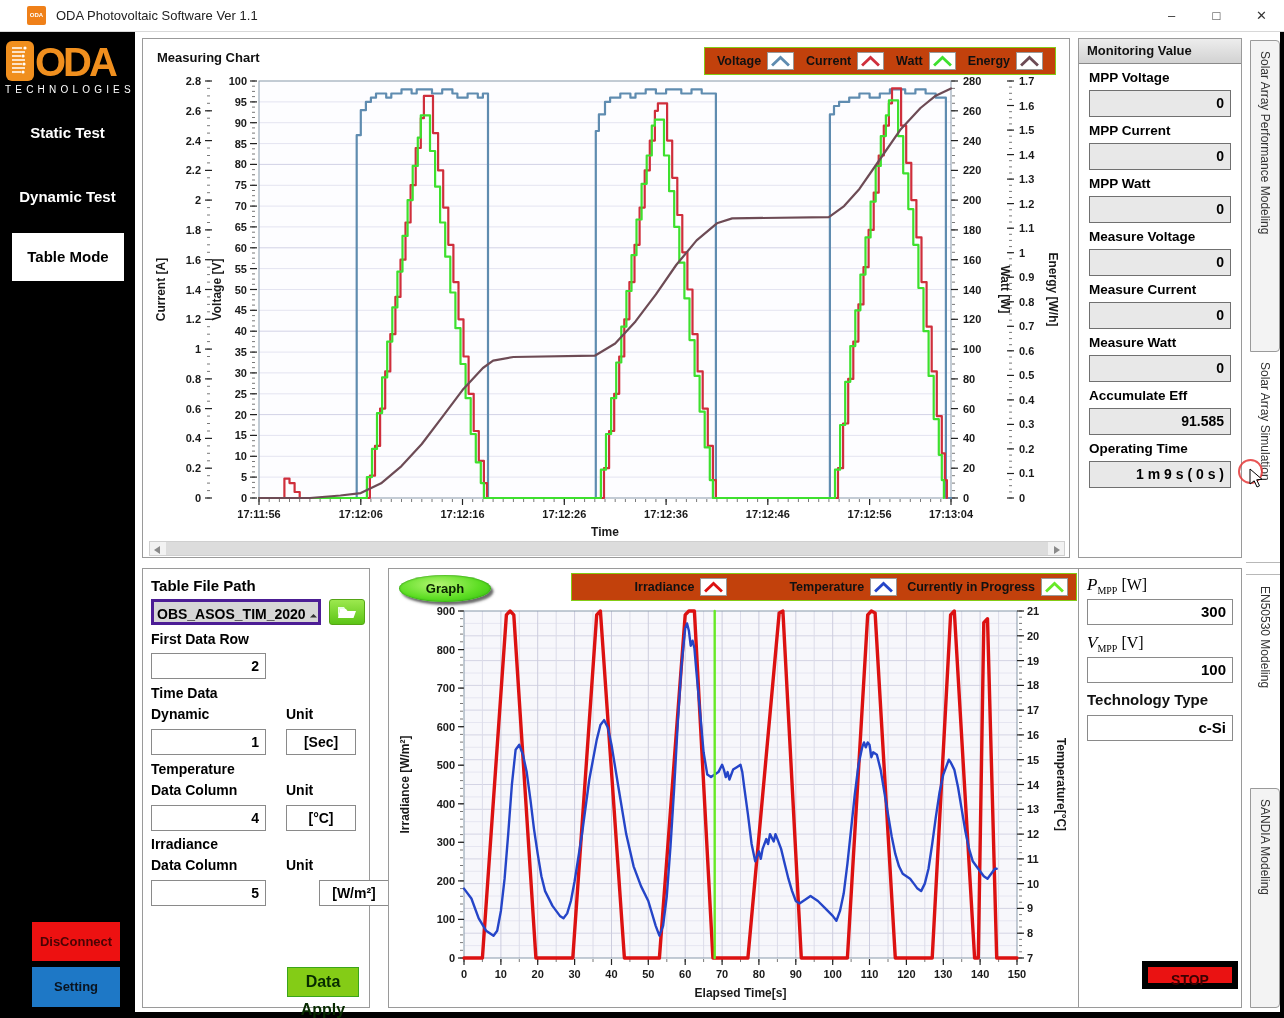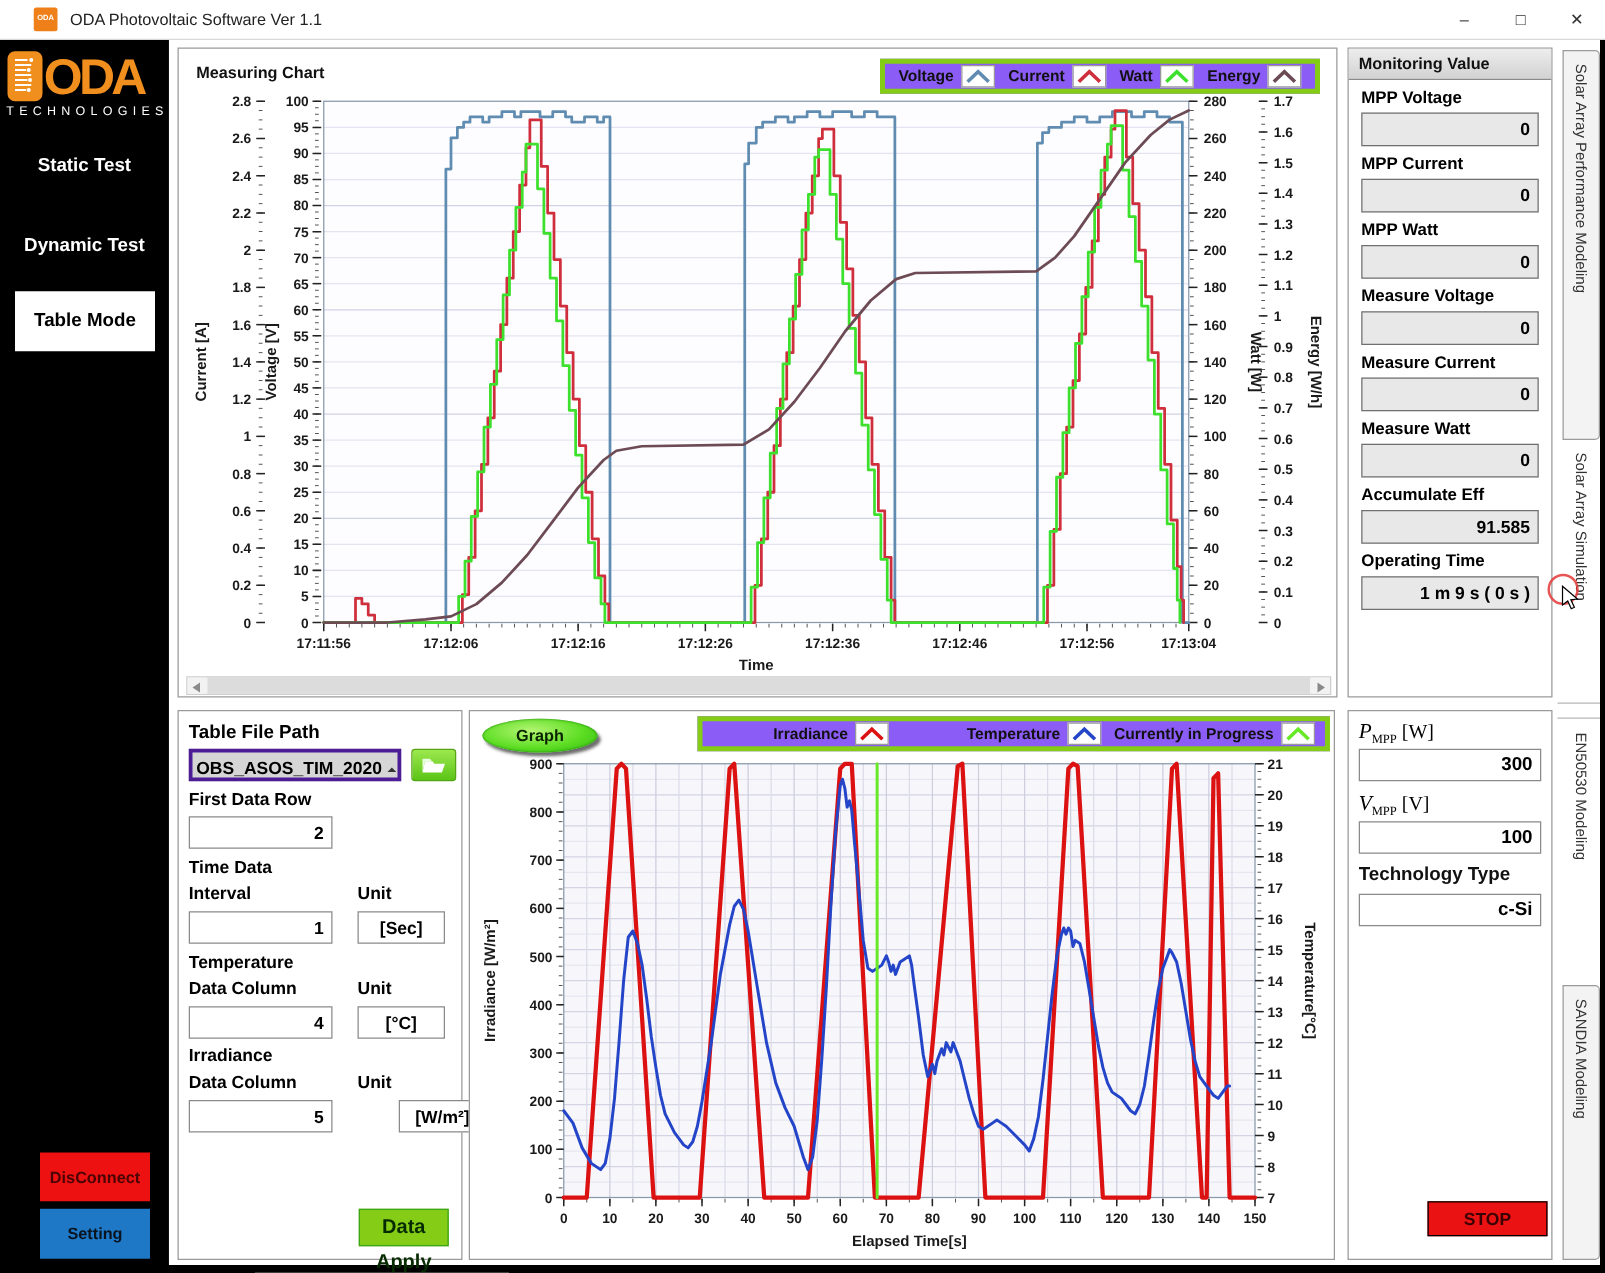--- a/index.html
+++ b/index.html
@@ -29,27 +29,27 @@
   .nav-table { top:201px; left:12px; width:112px; height:48px; background:#fff; color:#000; line-height:48px; }
   .side-btn { position:absolute; left:32px; width:88px; text-align:center; font-weight:bold; font-size:13px; }
   .btn-disconnect { top:890px; height:39px; line-height:39px; background:#ed1111; color:#4a0404; }
   .btn-setting { top:935px; height:40px; line-height:40px; background:#1e78c6; color:#0a1420; }
 
   
   .panel { position:absolute; background:#fff; border:1px solid #9a9a9a; }
   .top-panel { left:142px; top:38px; width:928px; height:520px;padding-left:38px; }
   .monitor-panel { left:1078px; top:38px; width:164px; height:520px; }
   .table-panel { left:142px; top:568px; width:228px; height:440px; }
-  .graph-panel { left:375px; top:568px; width:693px; height:440px; }
+  .graph-panel { left:388px; top:568px; width:693px; height:440px; }
   .sim-panel { left:1078px; top:568px; width:164px; height:440px; }
 
   .panel-title { position:absolute; left:14px; top:11px; font-size:13px; font-weight:bold; color:#111; }
 
   
-  .legend { position:absolute; border:4px solid #84cc16; background:#8b5cf6; display:flex; align-items:center; }
+  .legend { position:absolute; border:1px solid #84cc16; background:#c2410c; display:flex; align-items:center; }
   .top-legend { left:561px; top:8px; width:352px; height:28px; justify-content:space-evenly; }
   .bot-legend { left:182px; top:4px; width:506px; height:28px; justify-content:flex-end; padding-right:8px; }
   .leg-item { display:flex; align-items:center; gap:6px; }
   .bot-legend .leg-item.gap-big { margin-right:62px; }
   .bot-legend .leg-item.gap-sm { margin-right:10px; }
   .leg-label { font-size:12.5px; font-weight:bold; color:#111; }
   .sw { width:27px; height:18px; border:1px solid #999; background:#fff; }
   .sw svg { width:100%; height:100%; display:block; }
 
   
@@ -81,21 +81,21 @@
     box-shadow:2.5px 3px 2.5px rgba(70,70,70,.8), inset 0 0 2px #127700;
     text-align:center; line-height:27px; font-size:13px; font-weight:bold; color:#0a2500; }
 
   
   .sim-inner { position:absolute; left:8px; top:6px; right:8px; }
   .sim-label { font-size:16px; color:#000; font-family:"Liberation Serif", serif; height:24px; }
   .sim-label i { font-style:italic; font-size:17px; }
   .sim-label sub { font-size:10px; }
   .sim-value { height:26px; background:#fff; border:1px solid #8a8a8a; font-size:15px; font-weight:bold; text-align:right; line-height:24px; padding-right:6px; margin-bottom:8px; }
   .tech-label { font-size:15px; font-weight:600; color:#111; height:24px; font-family:"Liberation Sans", sans-serif; }
-  .stop-btn { position:absolute; left:63px; top:392px; width:96px; height:28px; background:#ea1212; border:1px solid #000000; font-size:14px; font-weight:bold; color:#3a0202; text-align:center; line-height:26px; }
+  .stop-btn { position:absolute; left:63px; top:392px; width:96px; height:28px; background:#ea1212; border:6px solid #000000; font-size:14px; font-weight:bold; color:#3a0202; text-align:center; line-height:26px; }
 
   
   .vtab { position:absolute; left:1250px; width:30px; display:flex; justify-content:center; align-items:flex-start; }
   .vtab span { writing-mode:vertical-rl; font-size:12px; color:#333; white-space:nowrap; padding-top:10px; }
   .vtab.boxed { background:#f3f3f3; border:1px solid #9a9a9a; border-radius:0 4px 4px 0; }
   .strip-line { position:absolute; left:1246px; width:34px; height:1px; background:#b8b8b8; }
 
   
   .cursor-ring { position:absolute; left:1238px; top:459px; width:25px; height:25px; border:2.5px solid rgba(228,55,55,.85); border-radius:50%; }
   .cursor-arrow { position:absolute; left:1249px; top:468px; }
@@ -748,21 +748,21 @@
     <div class="folder-btn">
       <svg width="20" height="14" viewBox="0 0 20 14">
         <path d="M1 13 L3 4 H9 L10.5 6 H19 L16.5 13 Z" fill="#fff"></path>
         <path d="M1 13 V2 H7 L8.5 4 H3" fill="#e8ffe0"></path>
       </svg>
     </div>
     <div class="tp-label" style="left:8px;top:62px;">First Data Row</div>
     <div class="tp-input" style="left:8px;top:84px;width:115px;">2</div>
 
     <div class="tp-label" style="left:8px;top:116px;">Time Data</div>
-    <div class="tp-label" style="left:8px;top:137px;">Interval</div>
+    <div class="tp-label" style="left:8px;top:137px;">Dynamic</div>
     <div class="tp-label" style="left:143px;top:137px;">Unit</div>
     <div class="tp-input" style="left:8px;top:160px;width:115px;">1</div>
     <div class="tp-unit" style="left:143px;top:160px;width:70px;text-align:center;">[Sec]</div>
 
     <div class="tp-label" style="left:8px;top:192px;">Temperature</div>
     <div class="tp-label" style="left:8px;top:213px;">Data Column</div>
     <div class="tp-label" style="left:143px;top:213px;">Unit</div>
     <div class="tp-input" style="left:8px;top:236px;width:115px;">4</div>
     <div class="tp-unit" style="left:143px;top:236px;width:70px;">[°C]</div>
 

